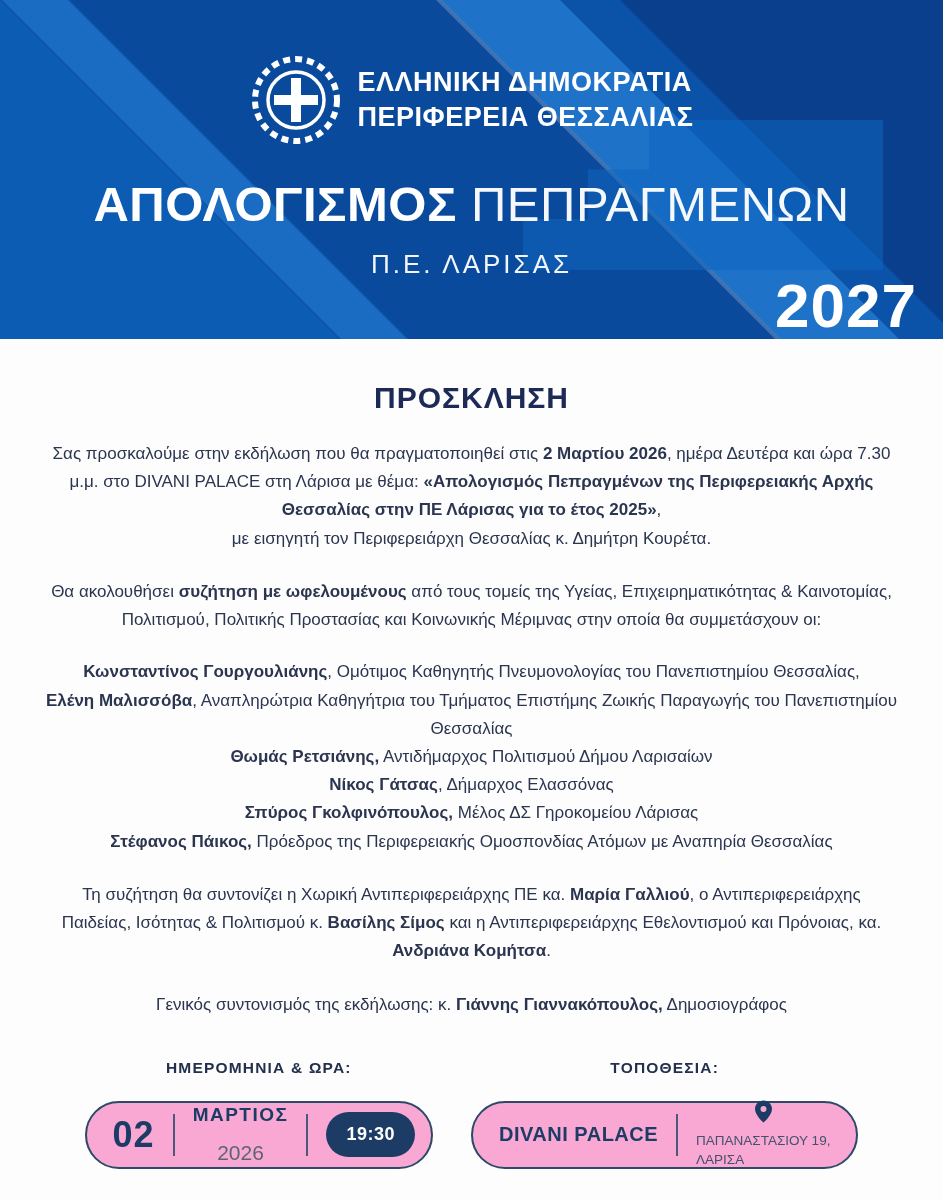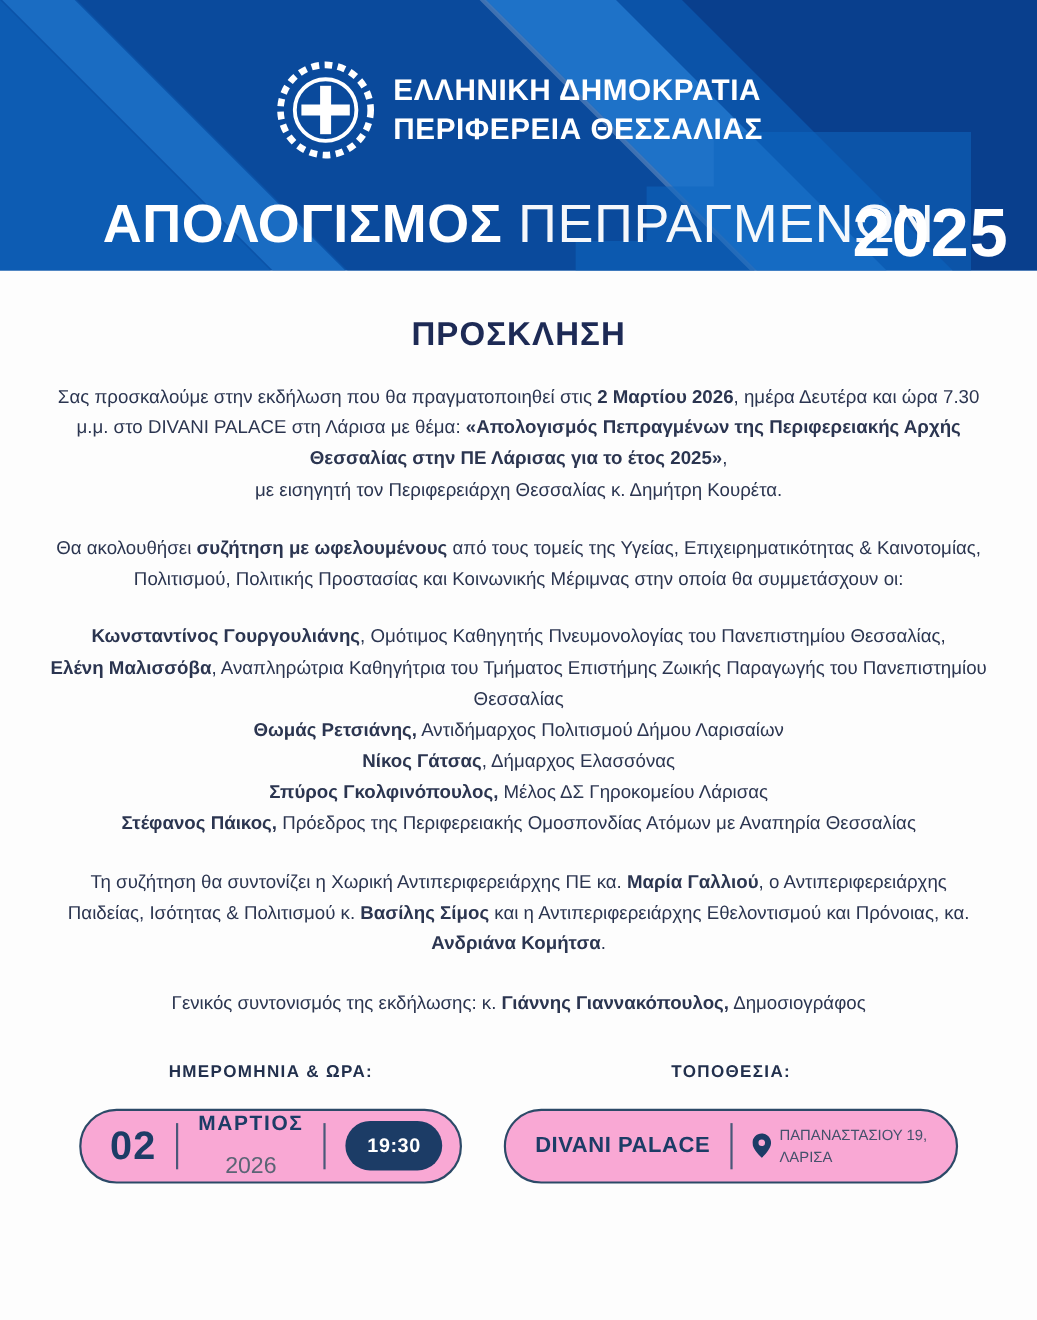--- a/index.html
+++ b/index.html
@@ -13,21 +13,21 @@
   *{box-sizing:border-box;}
   html,body{margin:0;padding:0;}
   body{
     width:943px;height:1200px;
     font-family:"Liberation Sans","DejaVu Sans",sans-serif;
     background:#ffffff;color:var(--body_text);
   }
   .page{position:relative;width:943px;height:1200px;overflow:hidden;background:#fdfdfd;}
 
   
-  .hero{position:relative;width:100%;height:246px;background:var(--header_blue);overflow:hidden;}
+  .hero{position:relative;width:100%;height:339px;background:var(--header_blue);overflow:hidden;}
   .hero .st{position:absolute;top:0;height:100%;transform:skewX(45deg);transform-origin:top left;}
   .st1{left:-430px;width:430px;background:#0d5cb3;}
   .st2{left:2px;width:66px;background:#1a6cc2;}
   .st3{left:70px;width:370px;background:#0a4a9c;}
   .st4{left:442px;width:118px;background:#1e72c8;}
   .st5{left:620px;width:560px;background:#093f8d;}
   .st6{left:436px;width:6px;background:rgba(255,255,255,0.22);}
   .chevron{
     position:absolute;right:60px;top:120px;width:360px;height:150px;
     background:#0e66c0;opacity:.55;
@@ -85,21 +85,21 @@
   .day{font-size:36px;font-weight:800;color:var(--accent_navy);letter-spacing:1px;}
   .month-block{text-align:center;line-height:1.1;}
   .month{font-size:19px;font-weight:700;color:var(--accent_navy);letter-spacing:1.5px;}
   .year-small{font-size:21px;color:var(--year_gray);font-weight:400;margin-top:15px;}
   .time-pill{
     background:var(--accent_navy);color:#fff;font-weight:700;font-size:18px;
     padding:12px 20px;border-radius:30px;letter-spacing:.5px;
   }
   .loc-pill{padding:9px 26px;}
   .venue{font-size:20px;font-weight:800;color:var(--accent_navy);letter-spacing:.5px;white-space:nowrap;}
-  .loc-right{display:flex;align-items:center;gap:8px;}
+  .loc-right{display:flex;align-items:center;gap:8px;flex-direction:column;}
   .pin{width:17px;height:23px;flex:0 0 auto;}
   .address{font-size:13.5px;color:#44516b;line-height:1.45;text-align:left;white-space:nowrap;}
 </style>
 </head>
 <body>
 
 <div class="page">
 
   <div class="hero">
     <div class="st st1"></div>
@@ -121,21 +121,21 @@
         <div>ΕΛΛΗΝΙΚΗ ΔΗΜΟΚΡΑΤΙΑ</div>
         <div>ΠΕΡΙΦΕΡΕΙΑ ΘΕΣΣΑΛΙΑΣ</div>
       </div>
     </div>
 
     <div class="title-row">
       <span class="strong">ΑΠΟΛΟΓΙΣΜΟΣ</span>
       <span class="light">ΠΕΠΡΑΓΜΕΝΩΝ</span>
     </div>
     <div class="subtitle">Π.Ε. ΛΑΡΙΣΑΣ</div>
-    <div class="year">2025</div>
+    <div class="year">2027</div>
   </div>
 
   <div class="invite-heading">ΠΡΟΣΚΛΗΣΗ</div>
 
   <p class="rich"><span>Σας προσκαλούμε στην εκδήλωση που θα πραγματοποιηθεί στις </span><b>2 Μαρτίου 2026</b><span>, ημέρα Δευτέρα και ώρα 7.30 μ.μ. στο DIVANI PALACE στη Λάρισα με θέμα: </span><b>«Απολογισμός Πεπραγμένων της Περιφερειακής Αρχής Θεσσαλίας στην ΠΕ Λάρισας για το έτος 2025»</b><span>,</span><br><span>με εισηγητή τον Περιφερειάρχη Θεσσαλίας κ. Δημήτρη Κουρέτα.</span></p>
 
   <p class="rich"><span>Θα ακολουθήσει </span><b>συζήτηση με ωφελουμένους</b><span> από τους τομείς της Υγείας, Επιχειρηματικότητας &amp; Καινοτομίας, Πολιτισμού, Πολιτικής Προστασίας και Κοινωνικής Μέριμνας στην οποία θα συμμετάσχουν οι:</span></p>
 
   <div class="participants">
       <div class="rich"><b>Κωνσταντίνος Γουργουλιάνης</b><span>, Ομότιμος Καθηγητής Πνευμονολογίας του Πανεπιστημίου Θεσσαλίας,</span></div>

